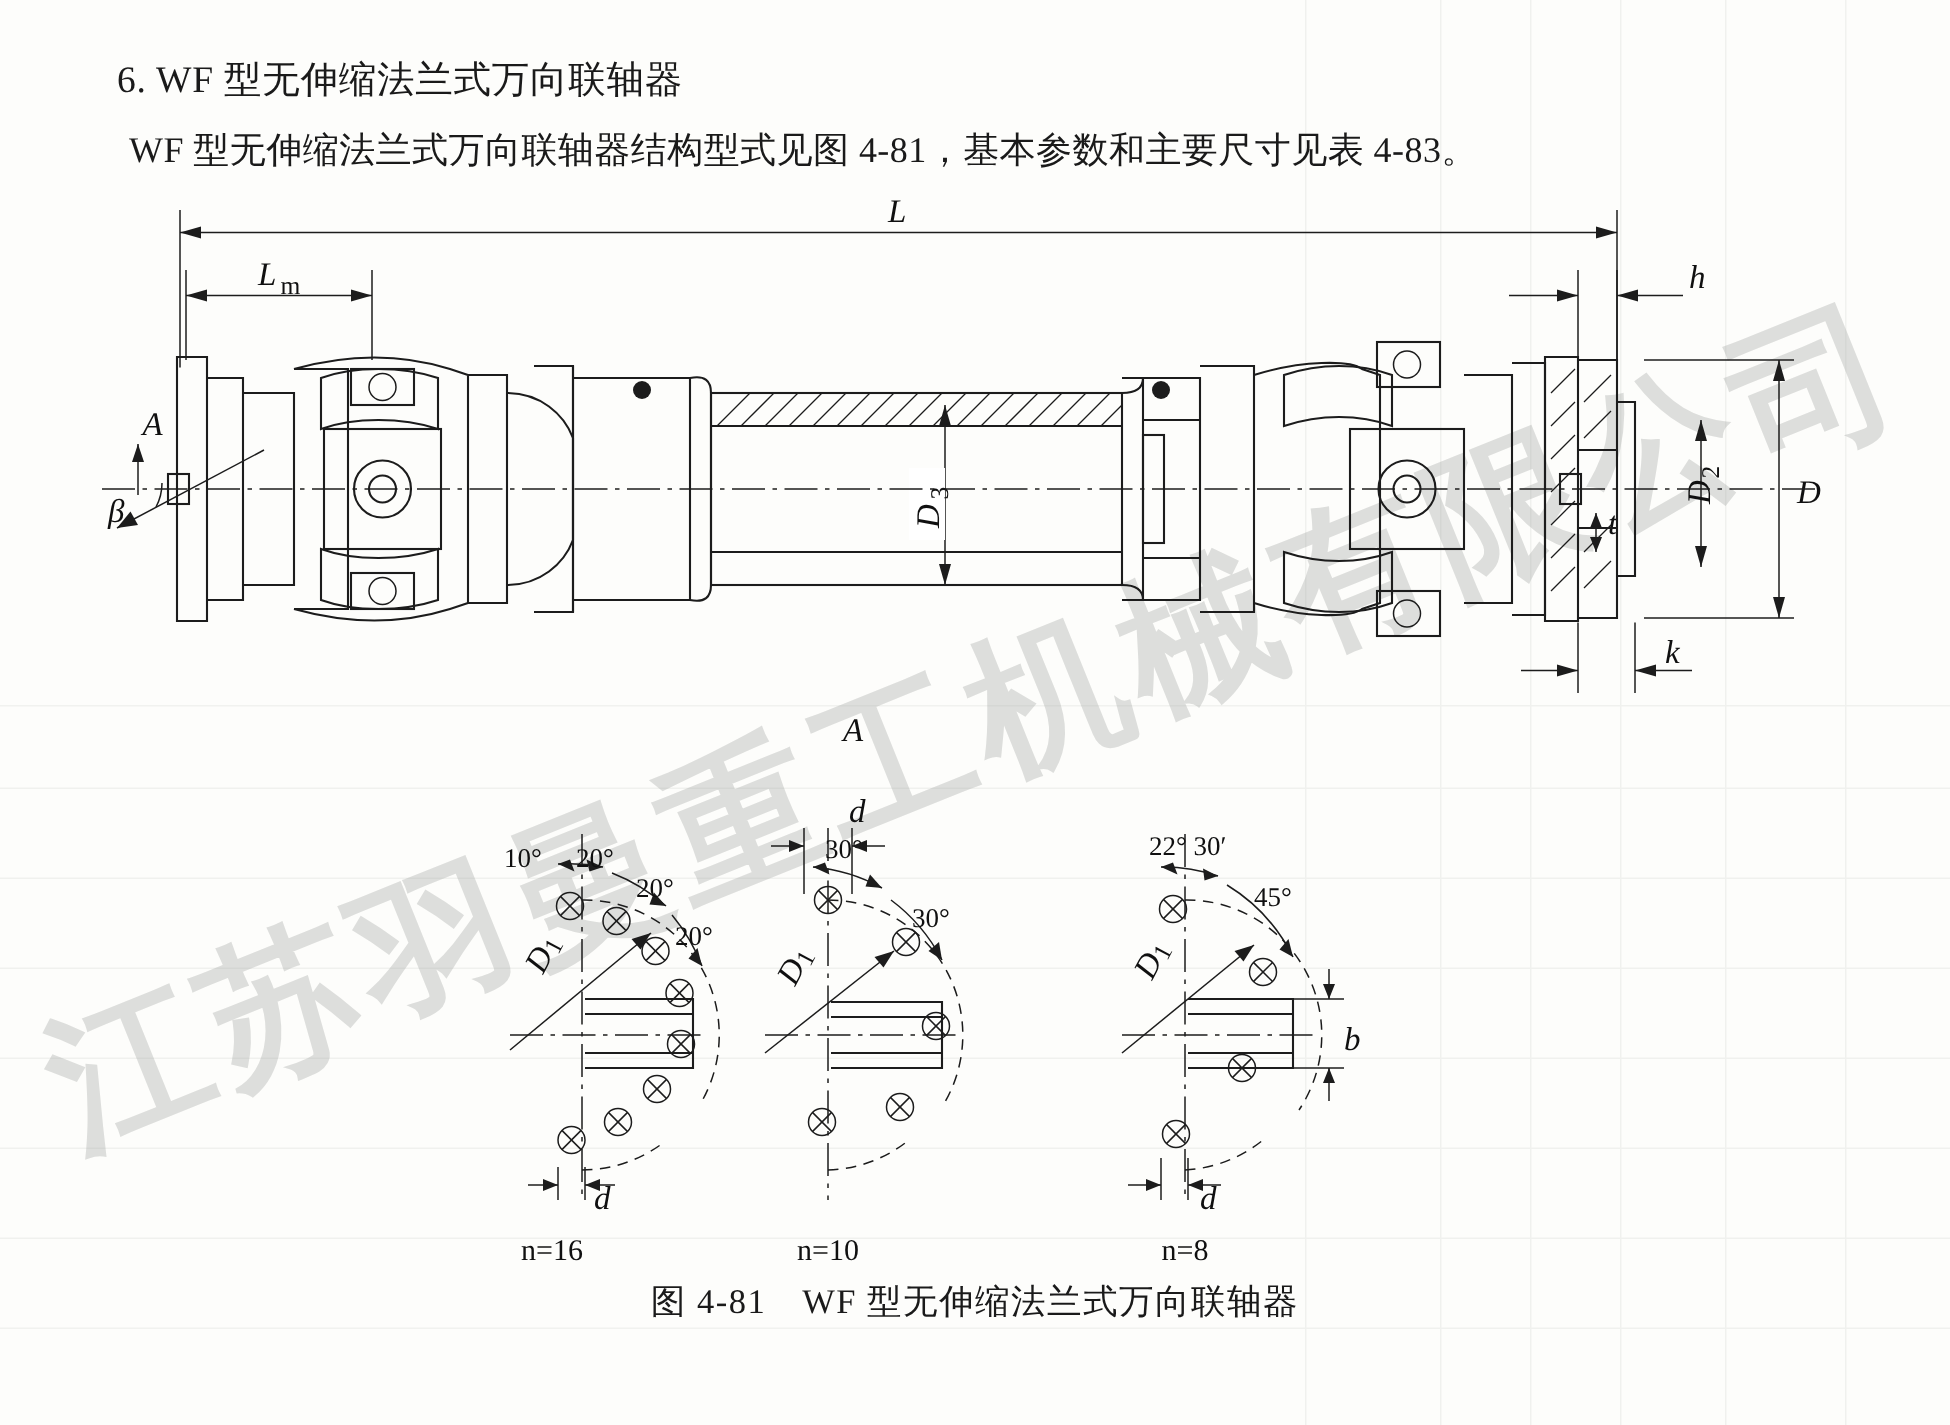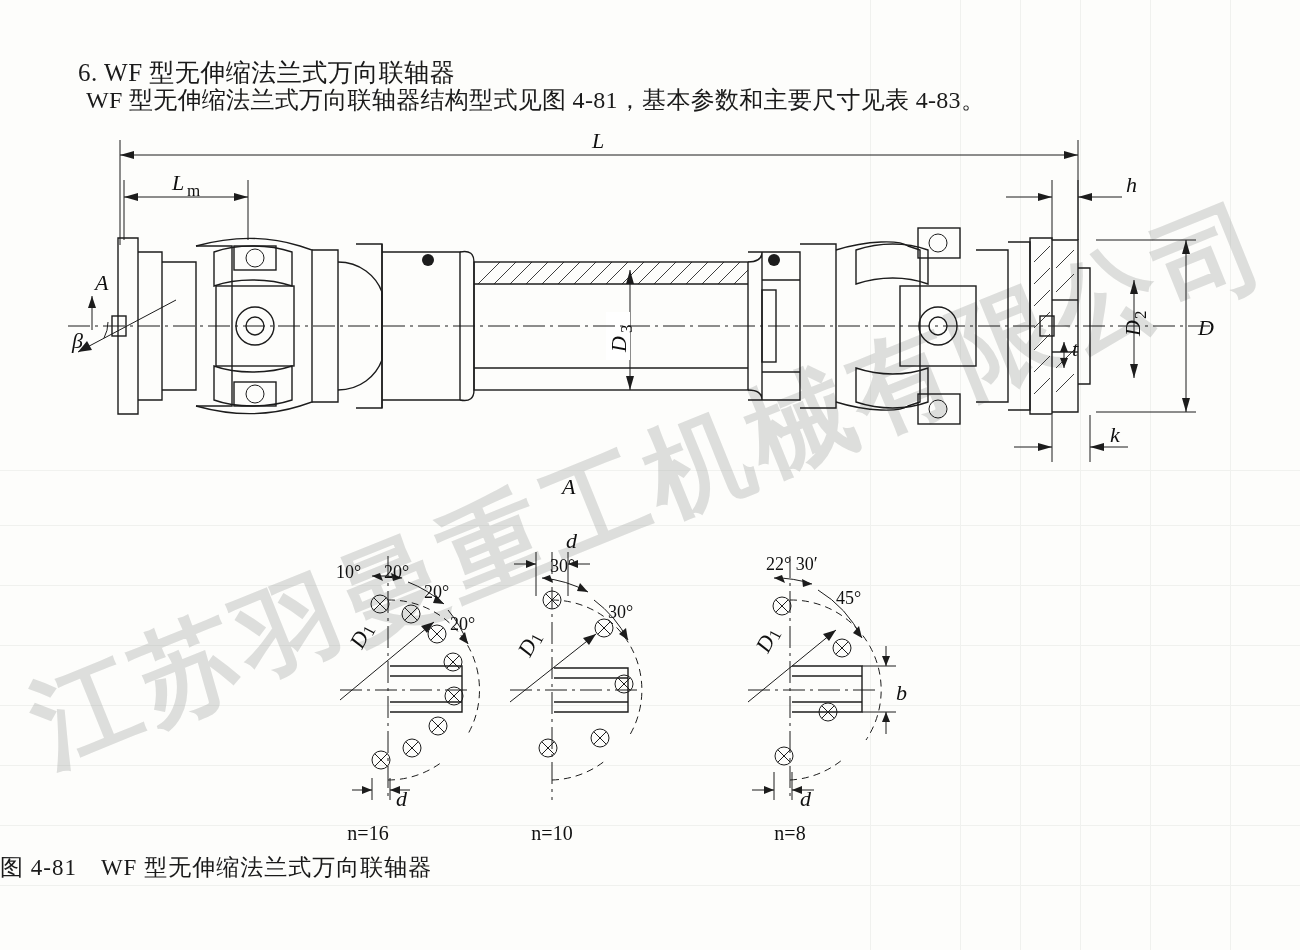--- a/index.html
+++ b/index.html
@@ -46,35 +46,35 @@
   }
 
   
   .txt-heading {
     position: absolute;
     left: 78px;
     top: 36px;
     font-size: 25px;
     letter-spacing: 0.5px;
     white-space: nowrap;
-    margin-top: 20px;
   }
   .txt-para {
     position: absolute;
     left: 86px;
     top: 84px;
     font-size: 24px;
     letter-spacing: 0.3px;
     white-space: nowrap;
   }
   .caption {
     position: absolute;
     left: 0;
     right: 0;
     top: 852px;
+    text-align: center;
     font-size: 23px;
     letter-spacing: 1px;
   }
 
   
   .watermark {
     position: absolute;
     left: 95px;
     top: 250px;
     width: 1110px;

